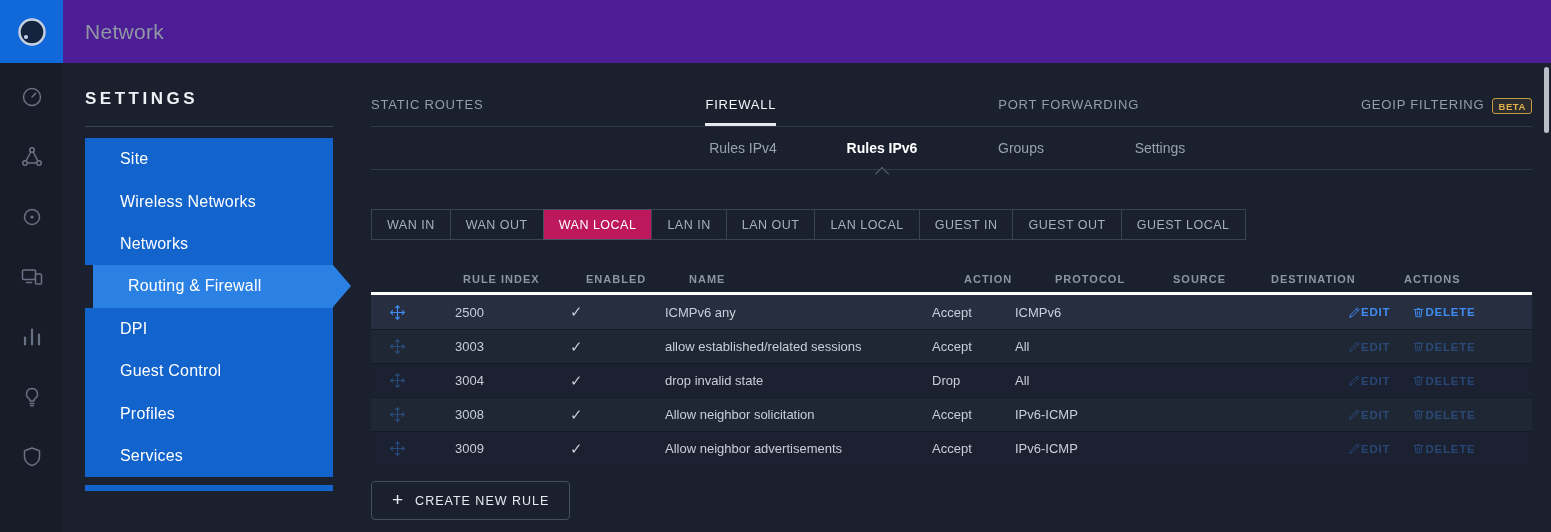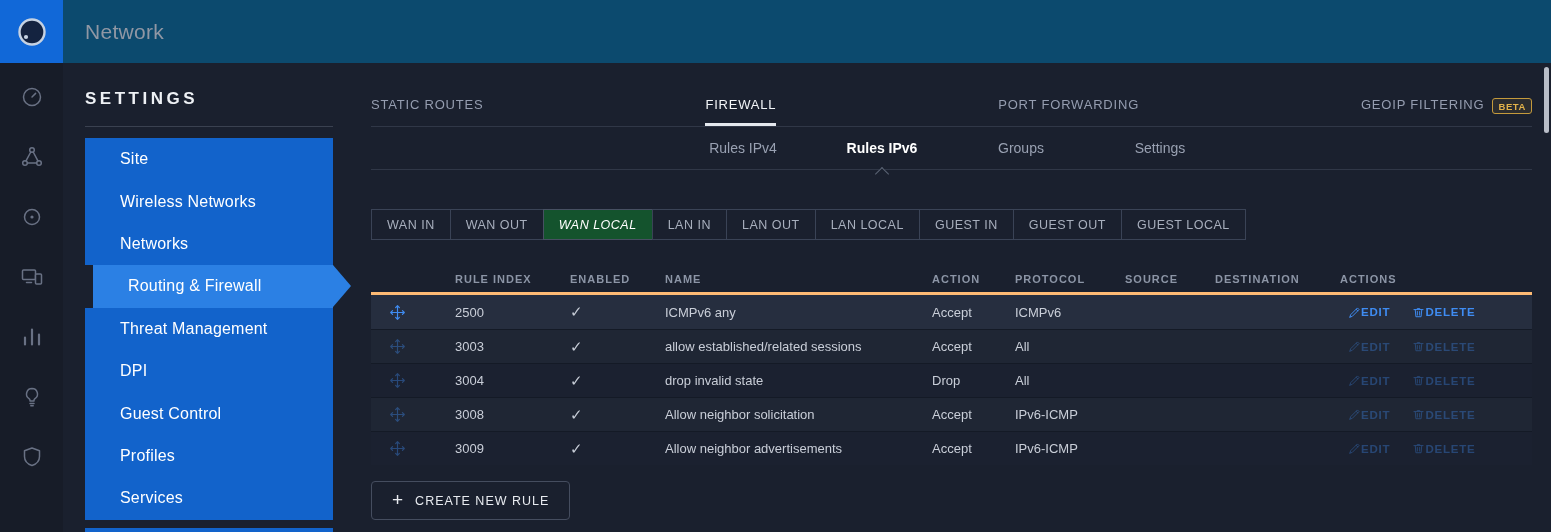--- a/index.html
+++ b/index.html
@@ -1,20 +1,20 @@
 <!DOCTYPE html>
 <html><head>
 <meta charset="utf-8">
 <style>
   * { margin:0; padding:0; box-sizing:border-box; }
   body { background:#10141f; font-family:"Liberation Sans", sans-serif; }
   .app { position:relative; width:1551px; height:532px; background:#1a202e; overflow:hidden; color:#c9ced8; }
 
   
-  .topbar { position:absolute; top:0; left:0; right:0; height:63px; background:#0c4a6e; display:flex; align-items:center; }
+  .topbar { position:absolute; top:0; left:0; right:0; height:63px; background:#4c1d95; display:flex; align-items:center; }
   .logo { width:63px; height:63px; background:#1168d8; display:flex; align-items:center; justify-content:center; flex:none; }
   .app-title { margin-left:22px; font-size:21px; font-weight:400; color:#9097a4; letter-spacing:0.3px; }
 
   
   .rail { position:absolute; top:63px; left:0; bottom:0; width:63px; background:#171c28; display:flex; flex-direction:column; align-items:center; padding-top:21px; gap:34px; }
   .rail-icon { width:26px; height:26px; color:#697184; display:flex; align-items:center; justify-content:center; }
   .rail-icon svg { width:24px; height:24px; }
 
   
   .sidebar { position:absolute; left:63px; top:63px; bottom:0; width:308px; background:#1a202e; }
@@ -38,26 +38,26 @@
   .beta-badge { font-size:9.5px; font-weight:700; letter-spacing:0.6px; color:#e2b24a; border:1px solid #c49a3c; border-radius:3px; padding:2px 5px 1px; background:rgba(196,154,60,0.1); margin-bottom:-2px; }
 
   .subtabs { display:flex; justify-content:center; height:43px; border-bottom:1px solid #303747; align-items:center;gap:14px; }
   .subtab { position:relative; width:125px; text-align:center; font-size:14px; color:#99a1b2; cursor:pointer; height:100%; display:flex; align-items:center; justify-content:center; }
   .subtab.active { color:#ffffff; font-weight:700; }
   .subtab.active::after { content:""; position:absolute; left:50%; bottom:-10px; width:9px; height:9px; transform:translateX(-50%) rotate(45deg); background:#1a202e; border-top:1px solid #5b6475; border-left:1px solid #5b6475; }
 
   .segs { display:flex; margin-top:39px; }
   .seg { height:31px; padding:0 15px; margin-left:-1px; border:1px solid #3a4356; background:transparent; color:#a8afbd; font-size:12.5px; letter-spacing:0.5px; font-family:inherit; cursor:pointer; display:flex; align-items:center; white-space:nowrap; }
   .seg:first-child { margin-left:0; }
-  .seg.selected { background:#14532d; border-color:#475062; color:#ffffff;font-style:italic; }
+  .seg.selected { background:#be185d; border-color:#475062; color:#ffffff; }
 
   
   .rules-table { margin-top:25px; }
   .thead, .trow { display:grid; grid-template-columns:84px 115px 95px 267px 83px 110px 90px 125px 1fr; align-items:center; }
-  .thead { height:30px; border-bottom:3px solid #fdba74; }
+  .thead { height:30px; border-bottom:3px solid #ffffff;gap:8px; }
   .thead .hcell { font-size:11px; font-weight:700; letter-spacing:1px; color:#8c95a6; }
   .trow { height:34px; font-size:13px; color:#c9ced8; }
   .trow + .trow { border-top:1px solid #141a26; }
   .trow:nth-child(even) { background:#1f2634; }
   .trow:nth-child(odd) { background:#1b2130; }
   .trow.highlighted { background:#262e3f; }
   .cell.drag { padding-left:18px; color:#3f8cf2; opacity:0.38; cursor:grab; display:flex; align-items:center; }
   .trow.highlighted .cell.drag { opacity:1; }
   .cell.chk { color:#c6ccd6; font-size:15px; }
   .cell.actions { display:flex; gap:22px; padding-left:8px; }
@@ -140,23 +140,20 @@
         <div class="side-item">
           <span>Wireless Networks</span>
         </div>
         <div class="side-item">
           <span>Networks</span>
         </div>
         <div class="side-item active">
           <span>Routing &amp; Firewall</span>
         </div>
         <div class="side-item">
-          <span>Threat Management</span>
-        </div>
-        <div class="side-item">
           <span>DPI</span>
         </div>
         <div class="side-item">
           <span>Guest Control</span>
         </div>
         <div class="side-item">
           <span>Profiles</span>
         </div>
         <div class="side-item">
           <span>Services</span>

